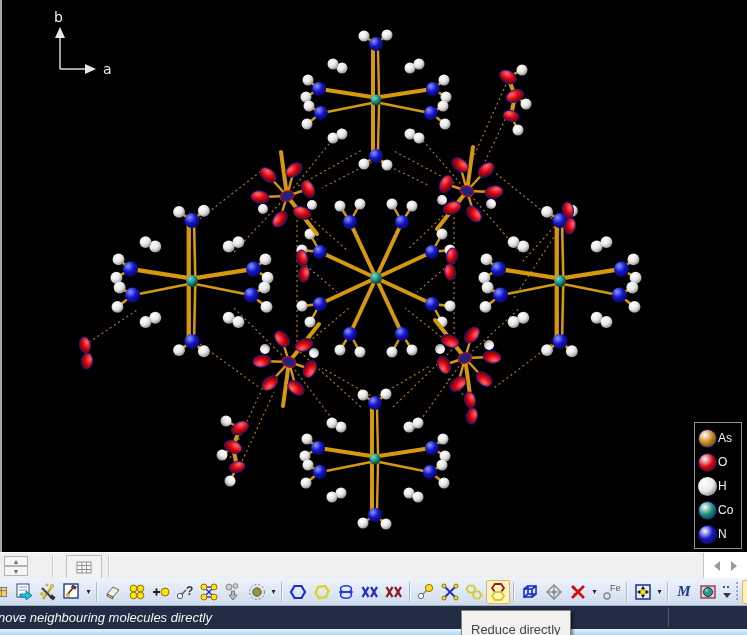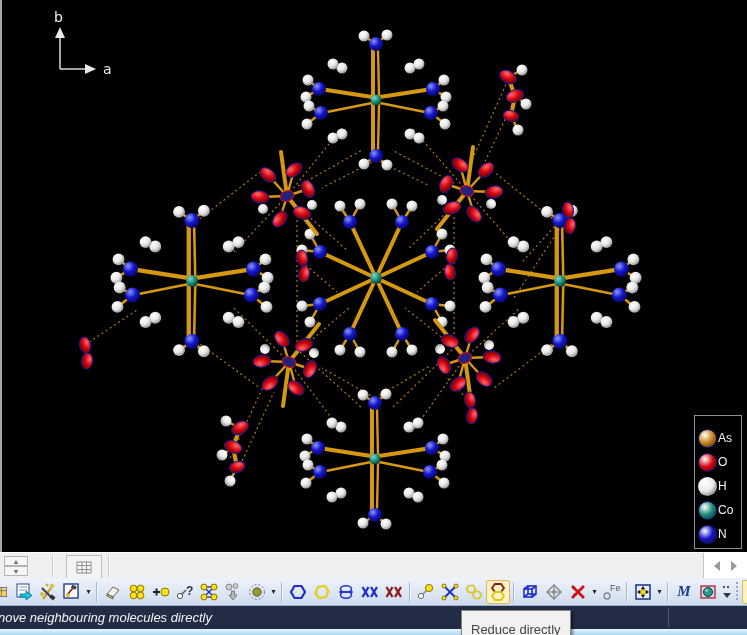--- a/index.html
+++ b/index.html
@@ -16,21 +16,21 @@
   #structure{position:absolute;left:0;top:0;}
   .bond{stroke:#d6980f;stroke-width:4;stroke-linecap:round;}
   .bond2{stroke:#d6980f;stroke-width:2.4;stroke-linecap:round;}
   .hb{stroke:#c07c1a;stroke-width:1.2;stroke-dasharray:2 3;opacity:.95;}
   .oell{stroke:#1c1c8e;stroke-width:1;}
   .axis-line{stroke:#e8e8e8;stroke-width:1.4;}
   .axis-label{fill:#efefef;font-size:14px;font-family:"DejaVu Sans",sans-serif;}
   
   #legend{
     position:absolute;right:5px;bottom:3px;width:41px;
-    border:1px solid #8f8f8f;background:#000;padding:10px 2px 2px 3px;
+    border:1px solid #8f8f8f;background:#000;padding:3px 2px 2px 3px;
   }
   .legend-row{display:flex;align-items:center;height:24px;}
   .legend-sphere{width:19px;height:19px;border-radius:50%;flex:none;
     border:1px solid #15157a;box-sizing:border-box;}
   .legend-sphere.no-ring{border:none;}
   .legend-label{color:#f2f2f2;font-size:12px;margin-left:1px;}
   
   #dockrow{
     position:absolute;left:0;top:552px;width:747px;height:26px;
     background:#efefef;border-top:1px solid #ffffff;box-sizing:border-box;

